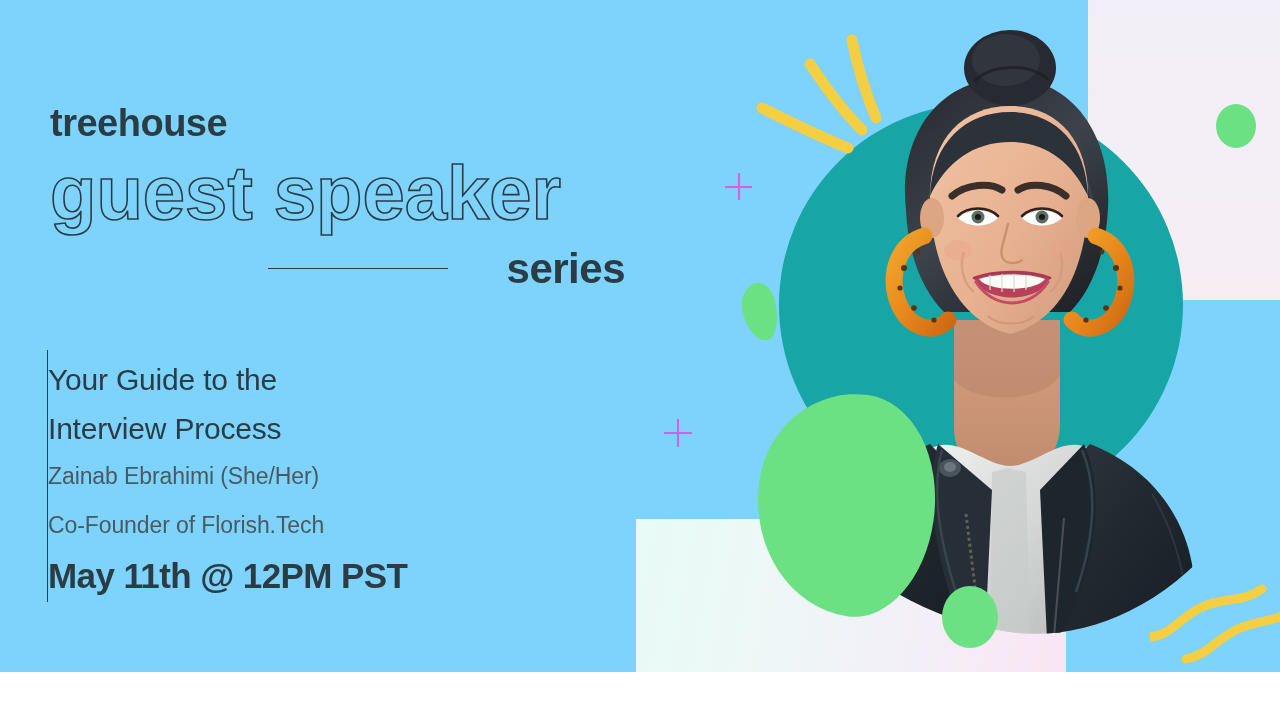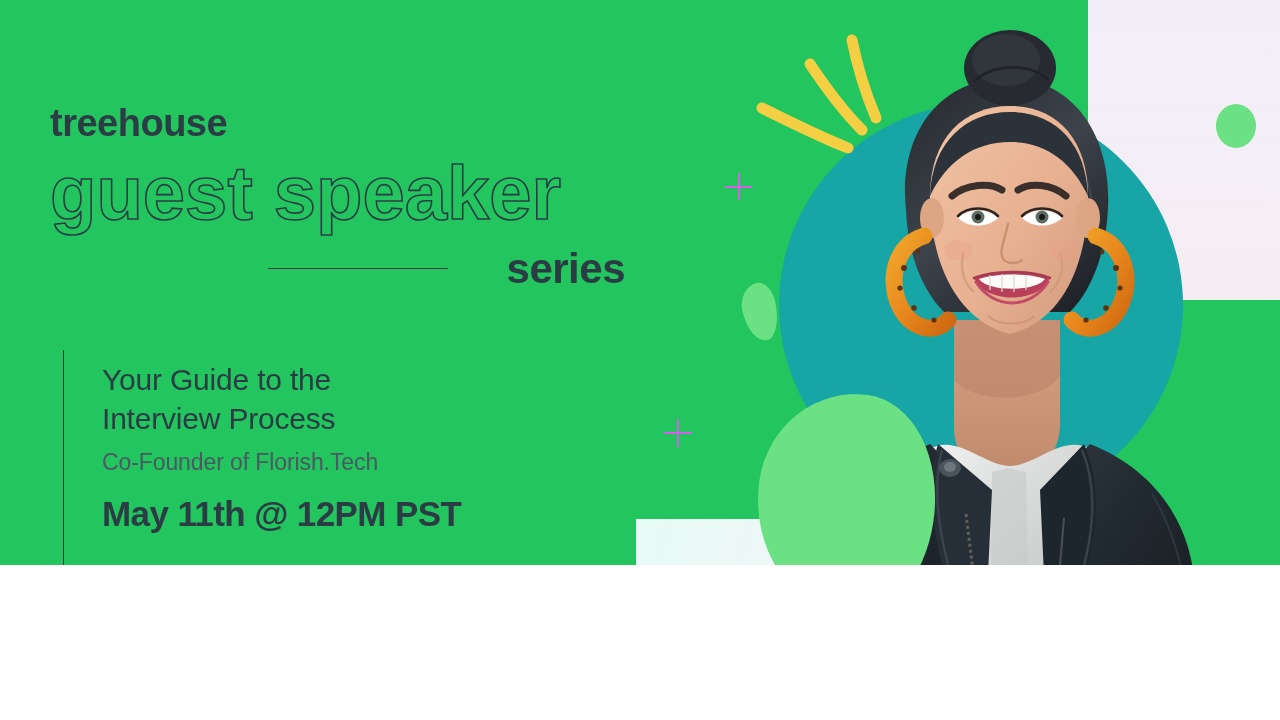--- a/index.html
+++ b/index.html
@@ -7,23 +7,23 @@
     margin: 0;
     padding: 0;
     background: #ffffff;
   }
   body {
     font-family: "Liberation Sans", sans-serif;
   }
   #stage {
     position: relative;
     width: 1280px;
-    height: 565px;
+    height: 672px;
     overflow: hidden;
-    background: #22c55e;
+    background: #7dd3fc;
   }
 
   
   .panel-topright {
     position: absolute;
     left: 1088px; top: 0;
     width: 192px; height: 300px;
     background: linear-gradient(180deg, #f2eef7 0%, #f4eef6 55%, #f6edf3 100%);
   }
   .panel-bottomleft {
@@ -151,43 +151,42 @@
     font-size: 42px;
     font-weight: 700;
     color: #2c3c44;
     letter-spacing: -0.5px;
     line-height: 1;
   }
 
   
   .details-block {
     position: absolute;
-    left: 63px; top: 350px;
+    left: 47px; top: 350px;
     height: 252px;
     border-left: 1.5px solid #2c3c44;
-    padding-left: 38px;
     box-sizing: border-box;
   }
   .talk-title {
     font-size: 30px;
     font-weight: 400;
     color: #2c3c44;
     line-height: 1.3;
     margin: 10px 0 0 0;
     letter-spacing: -0.2px;
   }
   .speaker-line {
     font-size: 23px;
     font-weight: 300;
     color: #4a5a62;
     line-height: 1.42;
     margin: 12px 0 0 0;
     letter-spacing: -0.1px;
   }
-  .speaker-line.second { margin-top: 8px; }
+  .speaker-line.second { margin-top: 16px; }
   .datetime {
     font-size: 35px;
     font-weight: 700;
     color: #2c3c44;
     line-height: 1.1;
     margin: 16px 0 0 0;
     letter-spacing: -0.6px;
   }
 </style>
 </head>
@@ -365,18 +364,19 @@
     <p class="brand-word">treehouse</p>
     <p class="headline-outline">guest speaker</p>
     <div class="series-row">
       <span class="series-rule"></span>
       <span class="series-word">series</span>
     </div>
   </div>
 
   <div class="details-block">
     <p class="talk-title">Your Guide to the</p>
-    <p class="talk-title" style="margin-top:0">Interview Process</p>
+    <p class="talk-title" style="margin-top:10px">Interview Process</p>
+    <p class="speaker-line">Zainab Ebrahimi (She/Her)</p>
     <p class="speaker-line second">Co-Founder of Florish.Tech</p>
     <p class="datetime">May 11th @ 12PM PST</p>
   </div>
 
 </div>
 
 </body></html>

